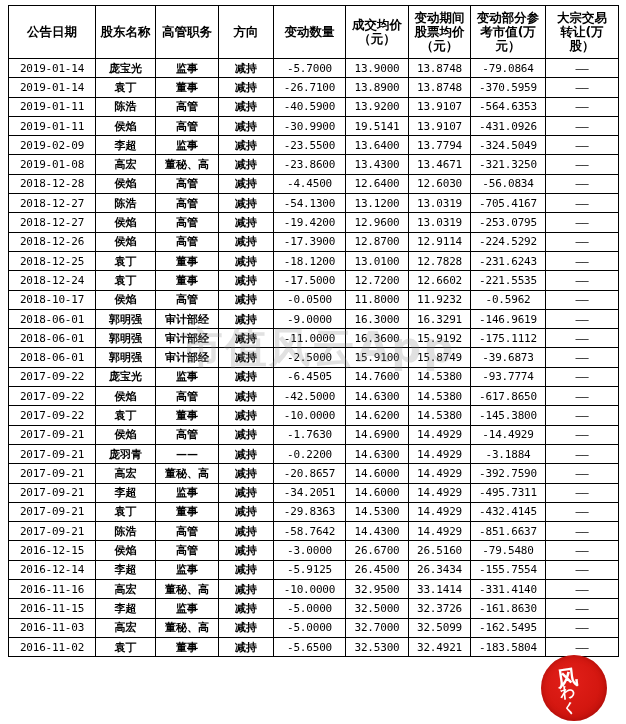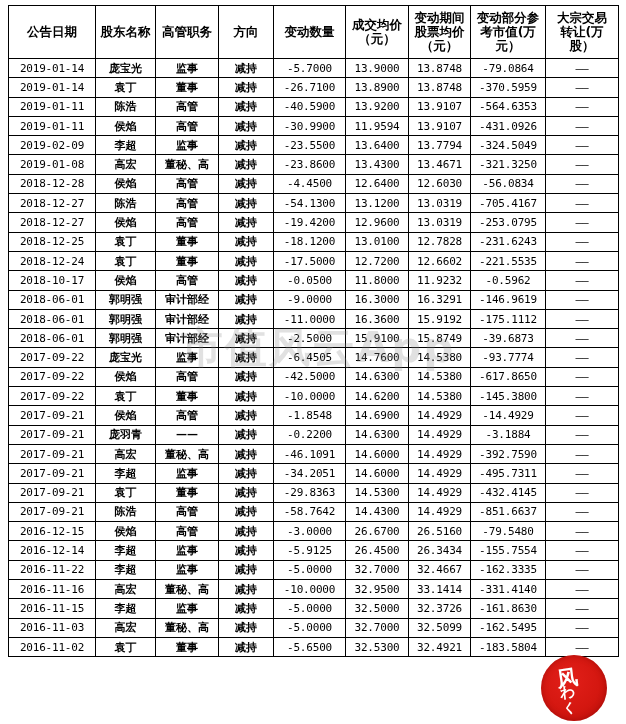--- a/index.html
+++ b/index.html
@@ -189,21 +189,21 @@
           <td class="c-num">13.9107</td>
           <td class="c-num">-564.6353</td>
           <td class="c-block">——</td>
         </tr>
         <tr>
           <td class="c-date">2019-01-11</td>
           <td class="c-name">侯焰</td>
           <td class="c-title">高管</td>
           <td class="c-dir">减持</td>
           <td class="c-num">-30.9900</td>
-          <td class="c-num">11.9594</td>
+          <td class="c-num">19.5141</td>
           <td class="c-num">13.9107</td>
           <td class="c-num">-431.0926</td>
           <td class="c-block">——</td>
         </tr>
         <tr>
           <td class="c-date">2019-02-09</td>
           <td class="c-name">李超</td>
           <td class="c-title">监事</td>
           <td class="c-dir">减持</td>
           <td class="c-num">-23.5500</td>
@@ -250,20 +250,31 @@
           <td class="c-name">侯焰</td>
           <td class="c-title">高管</td>
           <td class="c-dir">减持</td>
           <td class="c-num">-19.4200</td>
           <td class="c-num">12.9600</td>
           <td class="c-num">13.0319</td>
           <td class="c-num">-253.0795</td>
           <td class="c-block">——</td>
         </tr>
         <tr>
+          <td class="c-date">2018-12-26</td>
+          <td class="c-name">侯焰</td>
+          <td class="c-title">高管</td>
+          <td class="c-dir">减持</td>
+          <td class="c-num">-17.3900</td>
+          <td class="c-num">12.8700</td>
+          <td class="c-num">12.9114</td>
+          <td class="c-num">-224.5292</td>
+          <td class="c-block">——</td>
+        </tr>
+        <tr>
           <td class="c-date">2018-12-25</td>
           <td class="c-name">袁丁</td>
           <td class="c-title">董事</td>
           <td class="c-dir">减持</td>
           <td class="c-num">-18.1200</td>
           <td class="c-num">13.0100</td>
           <td class="c-num">12.7828</td>
           <td class="c-num">-231.6243</td>
           <td class="c-block">——</td>
         </tr>
@@ -353,21 +364,21 @@
           <td class="c-num">14.6200</td>
           <td class="c-num">14.5380</td>
           <td class="c-num">-145.3800</td>
           <td class="c-block">——</td>
         </tr>
         <tr>
           <td class="c-date">2017-09-21</td>
           <td class="c-name">侯焰</td>
           <td class="c-title">高管</td>
           <td class="c-dir">减持</td>
-          <td class="c-num">-1.8548</td>
+          <td class="c-num">-1.7630</td>
           <td class="c-num">14.6900</td>
           <td class="c-num">14.4929</td>
           <td class="c-num">-14.4929</td>
           <td class="c-block">——</td>
         </tr>
         <tr>
           <td class="c-date">2017-09-21</td>
           <td class="c-name">庞羽青</td>
           <td class="c-title">——</td>
           <td class="c-dir">减持</td>
@@ -375,21 +386,21 @@
           <td class="c-num">14.6300</td>
           <td class="c-num">14.4929</td>
           <td class="c-num">-3.1884</td>
           <td class="c-block">——</td>
         </tr>
         <tr>
           <td class="c-date">2017-09-21</td>
           <td class="c-name">高宏</td>
           <td class="c-title">董秘、高</td>
           <td class="c-dir">减持</td>
-          <td class="c-num">-46.1091</td>
+          <td class="c-num">-20.8657</td>
           <td class="c-num">14.6000</td>
           <td class="c-num">14.4929</td>
           <td class="c-num">-392.7590</td>
           <td class="c-block">——</td>
         </tr>
         <tr>
           <td class="c-date">2017-09-21</td>
           <td class="c-name">李超</td>
           <td class="c-title">监事</td>
           <td class="c-dir">减持</td>
@@ -437,31 +448,20 @@
           <td class="c-name">李超</td>
           <td class="c-title">监事</td>
           <td class="c-dir">减持</td>
           <td class="c-num">-5.9125</td>
           <td class="c-num">26.4500</td>
           <td class="c-num">26.3434</td>
           <td class="c-num">-155.7554</td>
           <td class="c-block">——</td>
         </tr>
         <tr>
-          <td class="c-date">2016-11-22</td>
-          <td class="c-name">李超</td>
-          <td class="c-title">监事</td>
-          <td class="c-dir">减持</td>
-          <td class="c-num">-5.0000</td>
-          <td class="c-num">32.7000</td>
-          <td class="c-num">32.4667</td>
-          <td class="c-num">-162.3335</td>
-          <td class="c-block">——</td>
-        </tr>
-        <tr>
           <td class="c-date">2016-11-16</td>
           <td class="c-name">高宏</td>
           <td class="c-title">董秘、高</td>
           <td class="c-dir">减持</td>
           <td class="c-num">-10.0000</td>
           <td class="c-num">32.9500</td>
           <td class="c-num">33.1414</td>
           <td class="c-num">-331.4140</td>
           <td class="c-block">——</td>
         </tr>

